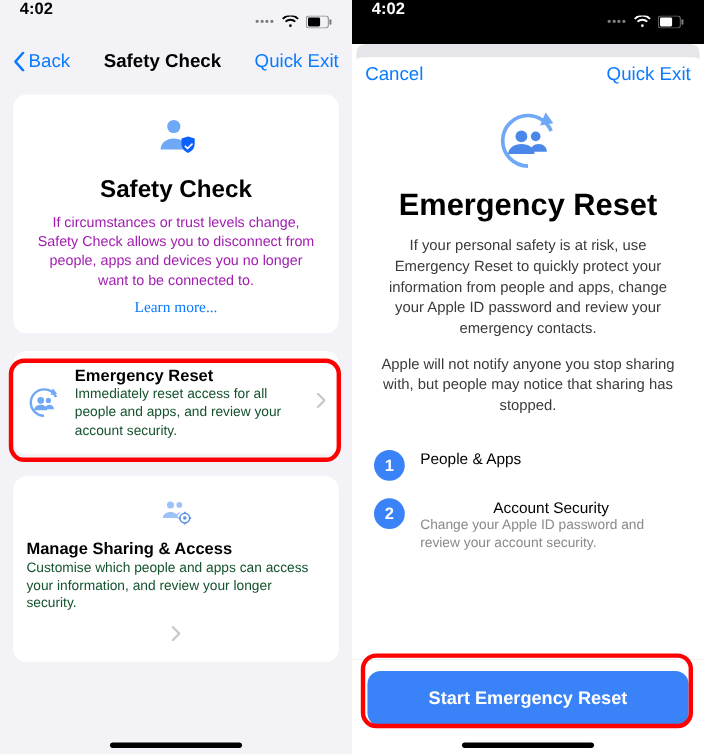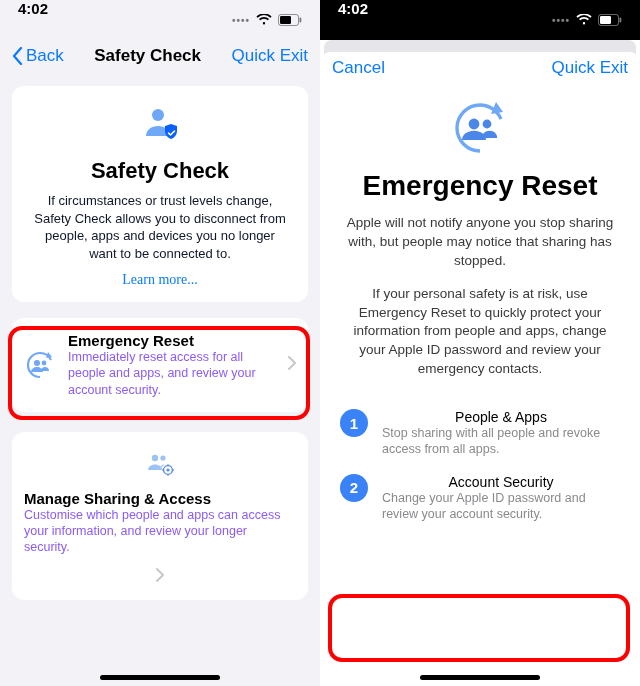--- a/index.html
+++ b/index.html
@@ -26,28 +26,28 @@
   .nav { display: flex; align-items: center; justify-content: space-between; padding: 6px 12px 10px; font-size: 17px; }
   .nav .center { font-weight: 600; color:#000; }
   .nav .link { color: #0a7aff; }
   .nav .back { display:flex; align-items:center; gap:2px; color:#0a7aff; }
   .chev-left { width: 12px; height: 18px; }
 
   
   .card { background: #fff; border-radius: 12px; margin: 10px 12px; padding: 16px 14px; }
   .intro-card { text-align: center; padding: 18px 18px 14px; }
   .intro-title { font-size: 22px; font-weight: 700; margin: 10px 0 8px; }
-  .intro-desc { font-size: 13px; color: #0f172a; line-height: 1.35; }
+  .intro-desc { font-size: 13px; color: #a21caf; line-height: 1.35; }
   .learn-more { color: #0a7aff; font-size: 14px; margin-top: 10px; display:inline-block;font-family:Liberation Serif, serif; }
 
   .row-card { display: flex; align-items: center; gap: 12px; padding: 14px 12px; }
   .row-icon { width: 32px; height: 32px; flex: none; display:flex; align-items:center; justify-content:center; }
   .row-text { flex: 1; }
   .row-title { font-size: 15px; font-weight: 600; color:#000; }
-  .row-desc { font-size: 12.5px; color: #8b5cf6; line-height: 1.3; }
+  .row-desc { font-size: 12.5px; color: #14532d; line-height: 1.3; }
   .row-chevron { color: #c7c7cc; }
 
   .highlight-red { position:absolute; border: 4px solid #ff0000; border-radius: 14px; pointer-events:none; }
 
   
   .big-icon { width: 64px; height: 64px; margin: 0 auto; }
   .big-icon svg { width:100%; height:100%; }
 
   
   .er-title { font-size: 28px; font-weight: 700; text-align:center; margin: 10px 20px 12px; }
@@ -205,37 +205,39 @@
         <path d="M32 9a23 23 0 0121 14" fill="none" stroke="#6fa8f7" stroke-width="3.4"></path>
         <path d="M48 6l7 10-12 2z" fill="#6fa8f7"></path>
         <circle cx="26" cy="28" r="5.4" fill="#4a87e8"></circle>
         <circle cx="39" cy="28" r="4.4" fill="#4a87e8"></circle>
         <path d="M14 44c0-5.6 5.6-9.2 12-9.2s12 3.6 12 9.2" fill="#4a87e8"></path>
         <path d="M34 42c0-4.4 3.4-7.2 7.6-7.2s7.6 2.8 7.6 7.2" fill="#4a87e8"></path>
       </svg>
     </div>
 
     <div class="er-title">Emergency Reset</div>
+    <div class="er-desc">If your personal safety is at risk, use Emergency Reset to quickly protect your information from people and apps, change your Apple ID password and review your emergency contacts.</div>
     <div class="er-desc">Apple will not notify anyone you stop sharing with, but people may notice that sharing has stopped.</div>
-    <div class="er-desc">If your personal safety is at risk, use Emergency Reset to quickly protect your information from people and apps, change your Apple ID password and review your emergency contacts.</div>
 
     <div class="steps">
       <div class="step">
         <div class="step-num">1</div>
         <div>
           <div class="step-title">People &amp; Apps</div>
-          <div class="step-desc">Stop sharing with all people and revoke access from all apps.</div>
         </div>
       </div>
       <div class="step">
         <div class="step-num">2</div>
         <div>
           <div class="step-title">Account Security</div>
           <div class="step-desc">Change your Apple ID password and review your account security.</div>
         </div>
       </div>
     </div>
   </div>
 
+  <div class="bottom-bar">
+    <button class="primary-btn">Start Emergency Reset</button>
+  </div>
 
   <div class="highlight-red" style="left:328px; top:594px; width:302px; height:68px; left:8px;"></div>
   <div class="home-indicator"></div>
 </div>
 
 </body></html>

